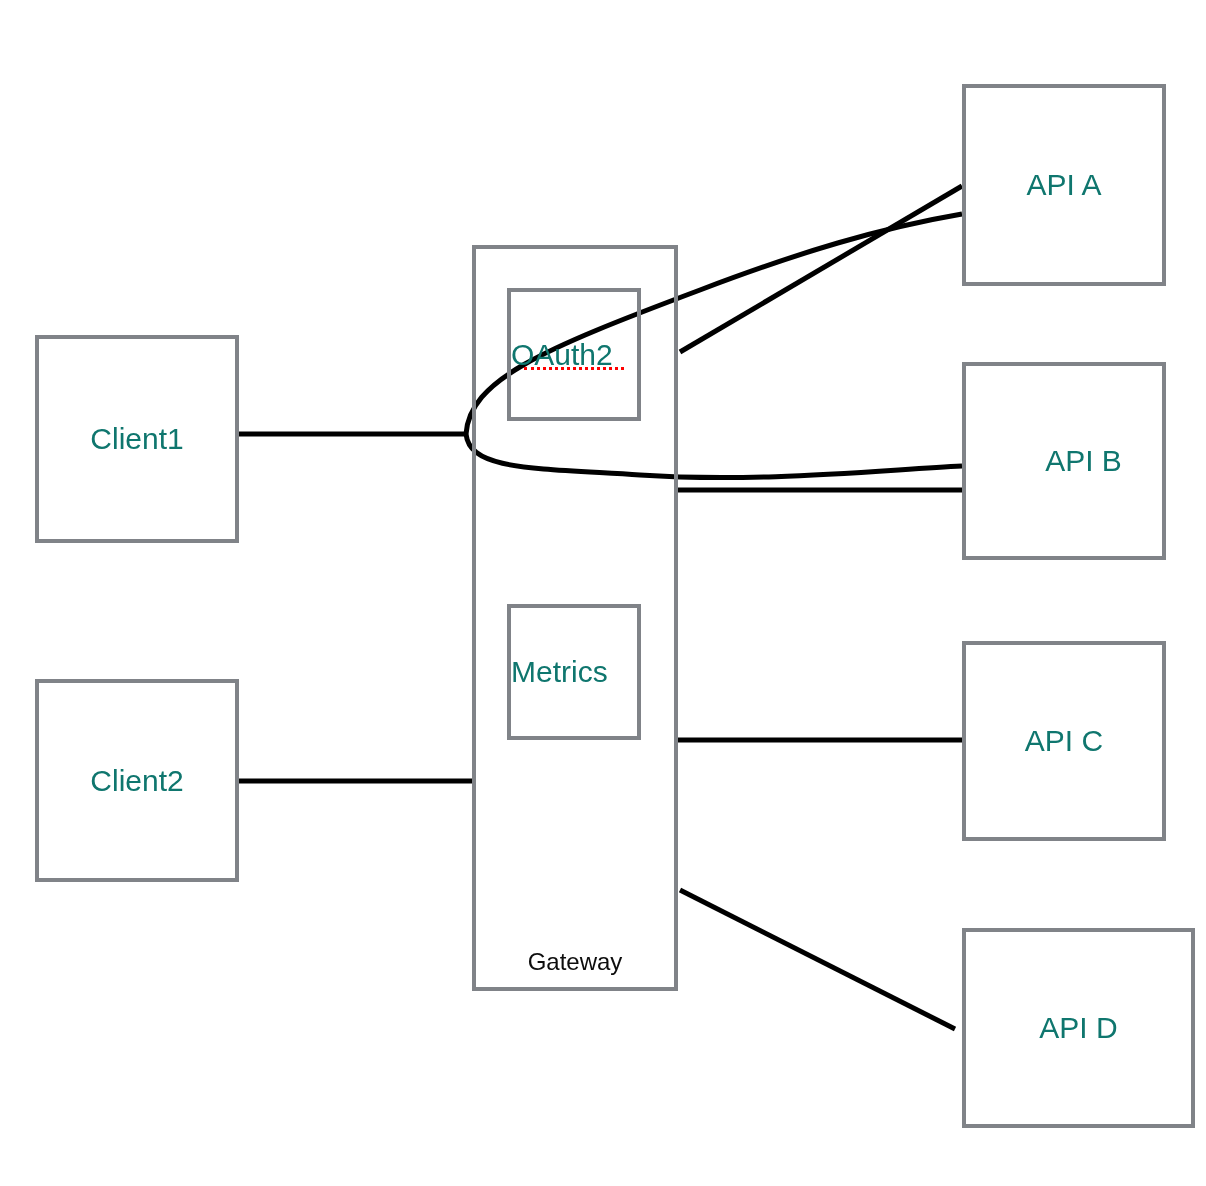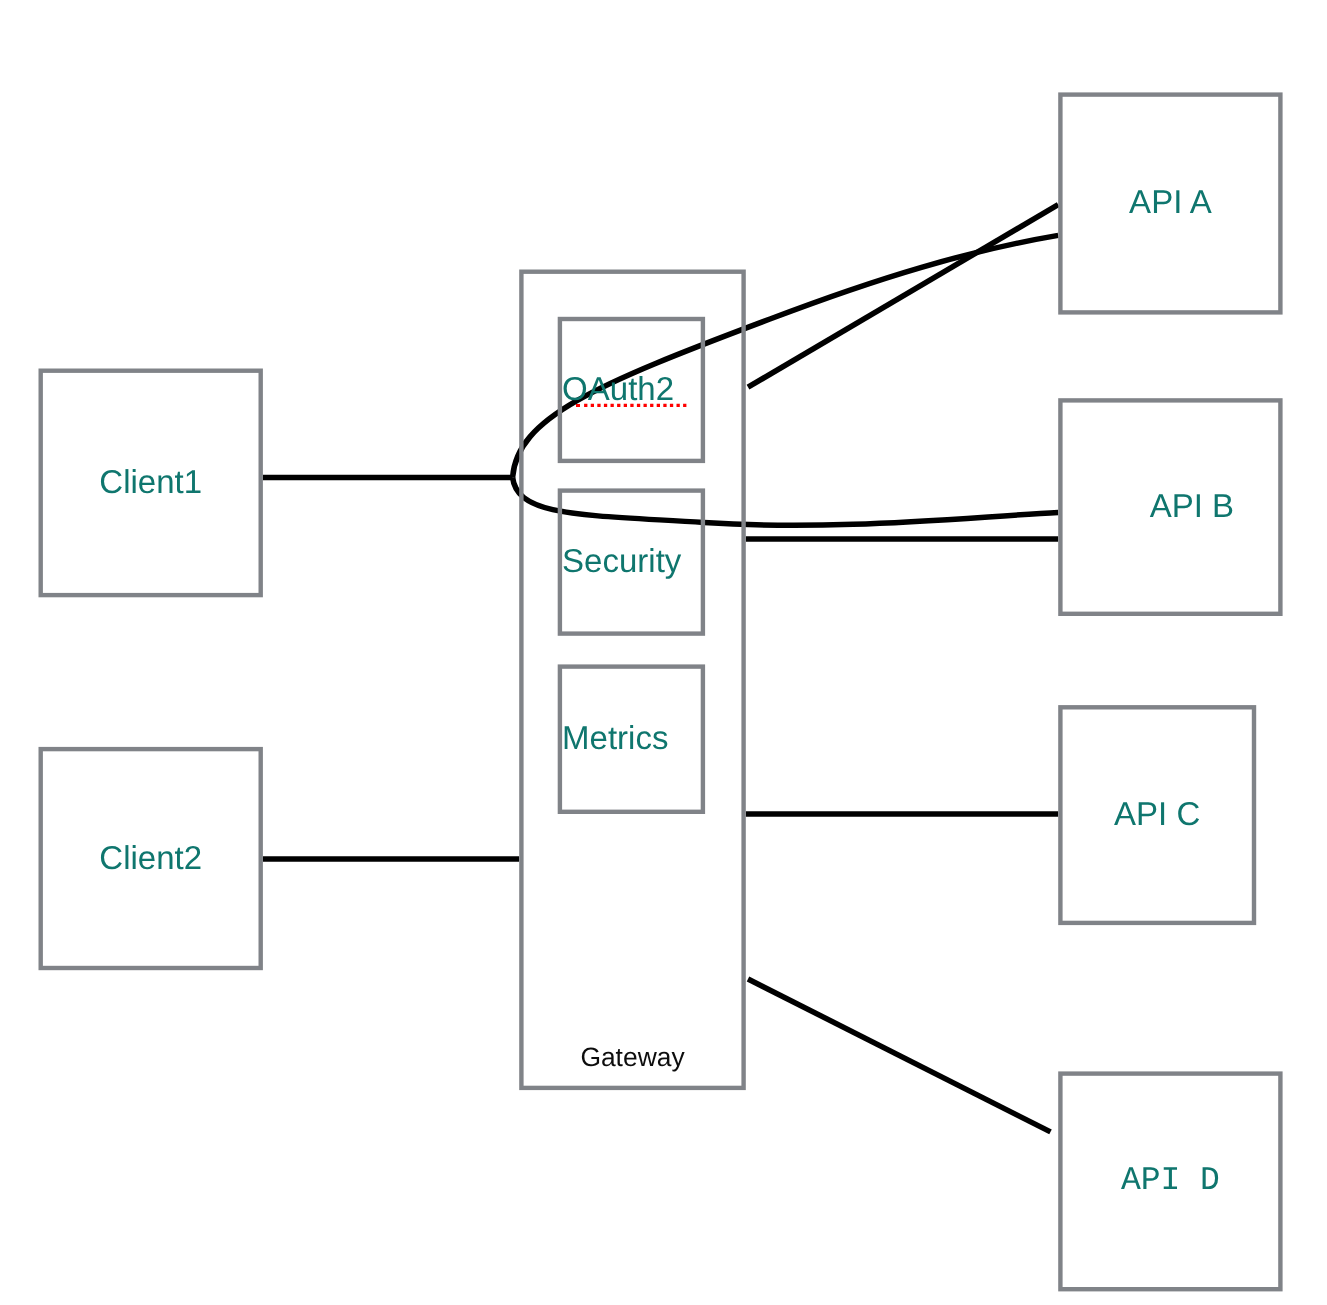--- a/index.html
+++ b/index.html
@@ -97,33 +97,30 @@
 
   <div class="node container-node" style="left: 472px; top: 245px; width: 206px; height: 746px;">
     <span class="container-label" style="top: 701px;">Gateway</span>
   </div>
 
   <div class="inner-node" style="left: 507px; top: 288px; width: 134px; height: 133px;">
     <span class="node-label">OAuth2</span>
   </div>
   <div class="spell-underline" style="left: 524px; top: 367px; width: 100px; border-bottom-color: rgb(255, 0, 0);"></div>
 
-  <div class="inner-node" style="left: 507px; top: 444px; width: 134px; height: 134px;">
-    <span class="node-label">Security</span>
-  </div>
   <div class="inner-node" style="left: 507px; top: 604px; width: 134px; height: 136px;">
     <span class="node-label">Metrics</span>
   </div>
 
   <div class="node" style="left: 962px; top: 84px; width: 204px; height: 202px;">
     <span class="node-label">API A</span>
   </div>
   <div class="node" style="left: 962px; top: 362px; width: 204px; height: 198px; padding-left: 39px;">
     <span class="node-label">API B</span>
   </div>
-  <div class="node" style="left: 962px; top: 641px; width: 180px; height: 200px;">
+  <div class="node" style="left: 962px; top: 641px; width: 204px; height: 200px;">
     <span class="node-label">API C</span>
   </div>
-  <div class="node" style="left: 962px; top: 974px; width: 204px; height: 200px; font-family: Liberation Mono, monospace;">
+  <div class="node" style="left: 962px; top: 928px; width: 233px; height: 200px;">
     <span class="node-label">API D</span>
   </div>
 
 </div>
 
 </body></html>

